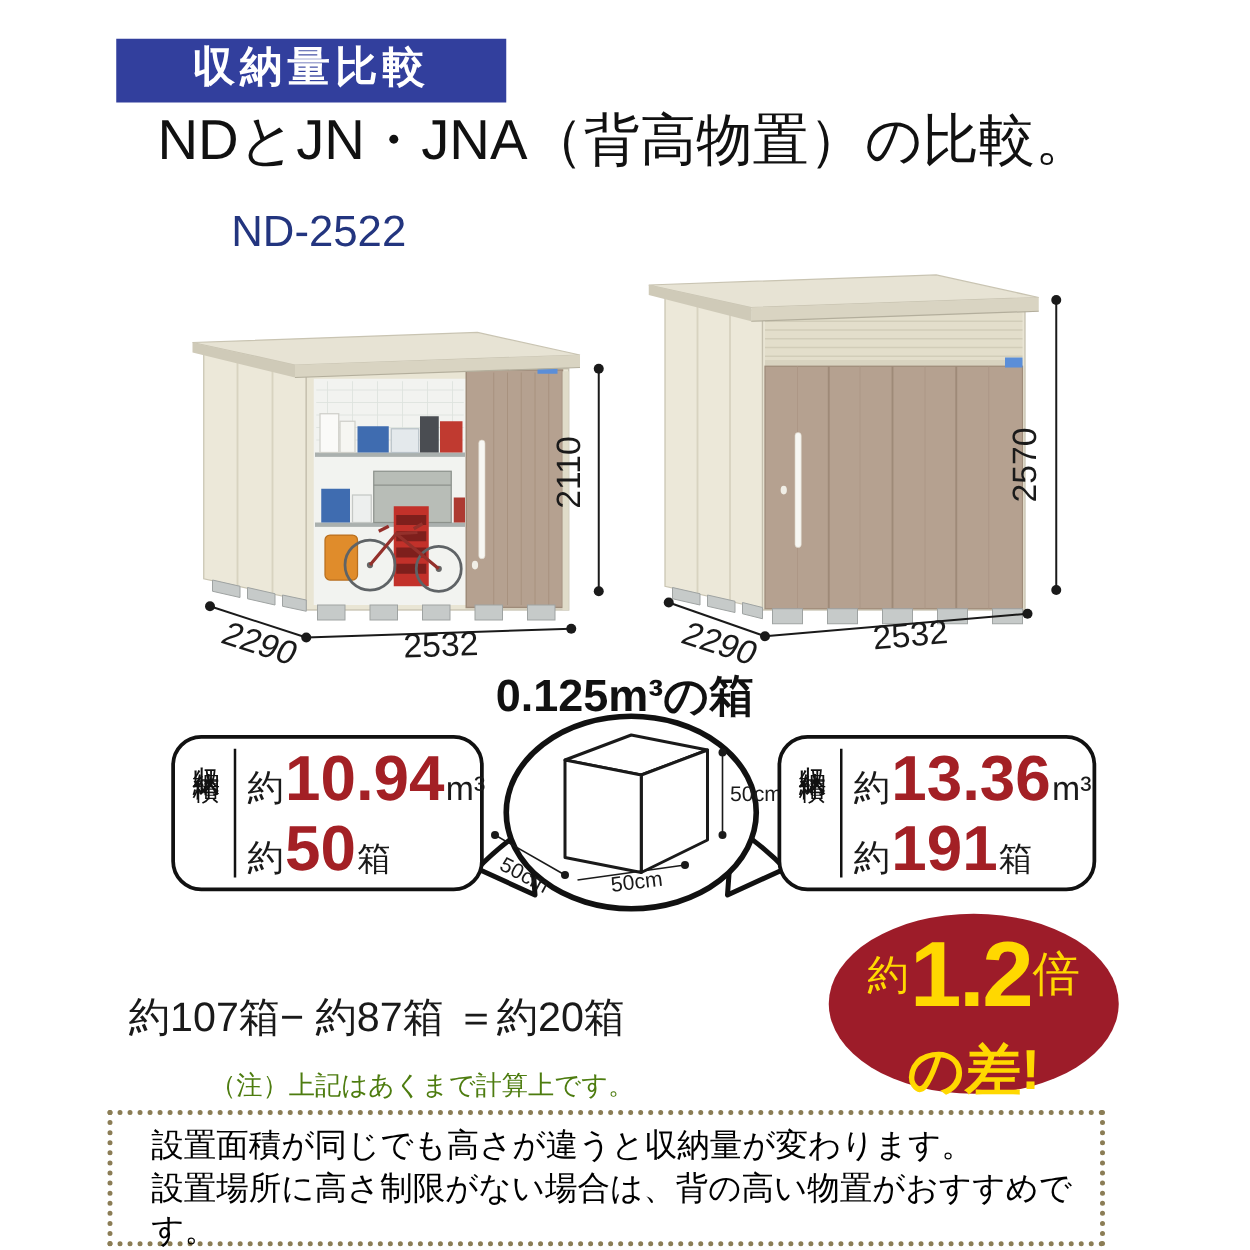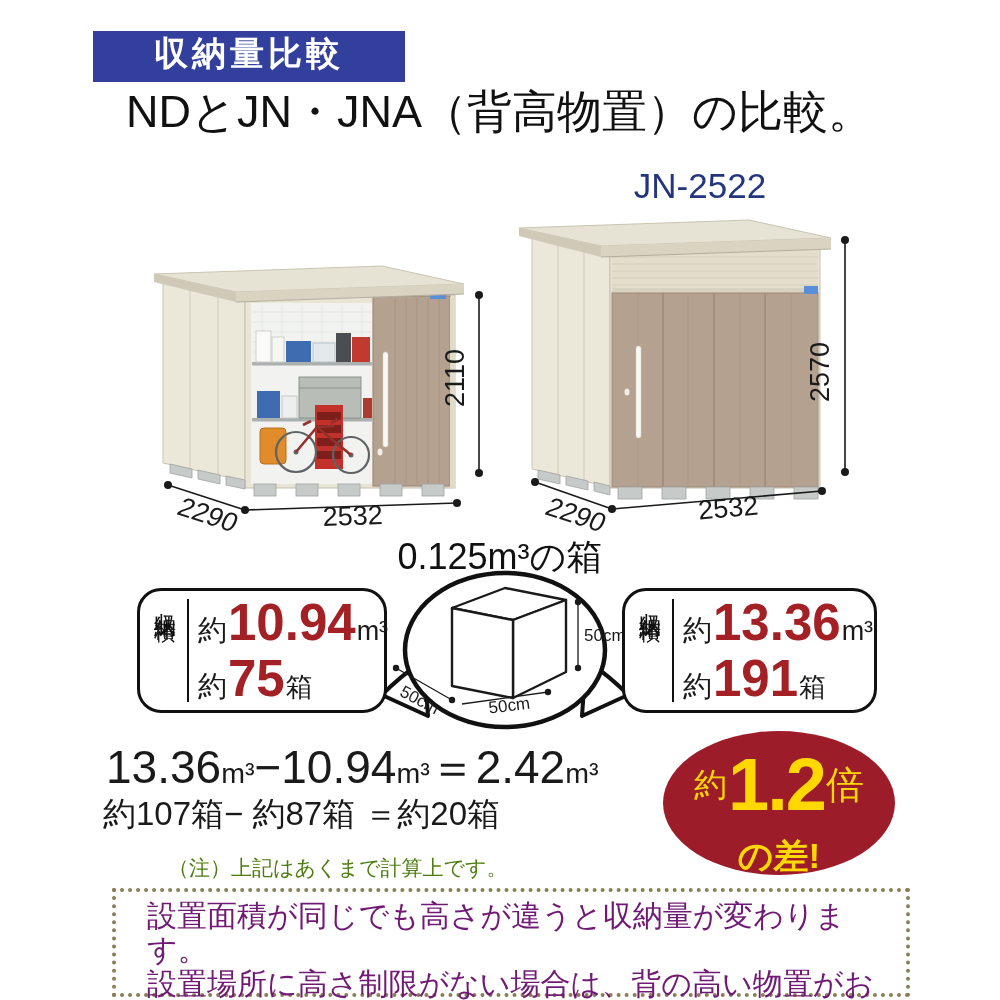--- a/index.html
+++ b/index.html
@@ -14,21 +14,21 @@
   .heading{left:0;top:82px;width:999px;text-align:center;font-size:45px;color:#111;z-index:2;}
   
   .model{top:166px;width:260px;text-align:center;font-size:35px;color:#23357f;z-index:2;}
   .model.nd{left:125px;}
   .model.jn{left:570px;}
   
   svg.scene{position:absolute;left:0;top:0;width:1000px;height:1000px;z-index:1;}
   .dim{font-size:27px;fill:#1a1a1a;}
   .dimsmall{font-size:17px;fill:#1a1a1a;}
   
-  .bubble-title{left:340px;top:533px;width:320px;text-align:center;font-size:36px;color:#111;z-index:3;}
+  .bubble-title{left:340px;top:533px;width:320px;text-align:center;font-size:36px;color:#111;z-index:3;font-weight:bold;}
   
   .capbox{top:588px;height:125px;border:3.5px solid #111;border-radius:24px;background:#fff;
           display:flex;align-items:stretch;box-sizing:border-box;padding:4px 8px 4px 10px;z-index:2;}
   .capbox.left{left:137px;width:250px;}
   .capbox.right{left:622px;width:255px;}
   .cap-label{writing-mode:vertical-rl;text-orientation:upright;font-size:22px;letter-spacing:3px;
              display:flex;align-items:center;color:#111;}
   .cap-divider{border-left:2.5px solid #111;margin:4px 9px 4px 7px;}
   .cap-rows{display:flex;flex-direction:column;justify-content:space-around;flex:1;}
   .cap-row{display:flex;align-items:baseline;line-height:1;white-space:nowrap;}
@@ -41,38 +41,38 @@
   .calc2{left:103px;top:797px;font-size:33px;color:#1a1a1a;white-space:nowrap;z-index:2;line-height:1;}
   .calc-note{left:168px;top:854px;font-size:21px;color:#4d7c0f;z-index:2;}
   
   .badge{left:663px;top:731px;width:232px;height:144px;background:#9d1c29;border-radius:50%;
          display:flex;flex-direction:column;align-items:center;justify-content:center;
          color:#ffd800;z-index:2;}
   .badge-line1{display:flex;align-items:center;line-height:1;}
   .badge .b-pfx{font-size:33px;}
   .badge .b-val{font-size:74px;font-weight:bold;letter-spacing:-2px;margin:14px 1px;}
   .badge .b-suf{font-size:38px;}
-  .badge-line2{font-size:35px;font-weight:bold;line-height:1;margin-top:2px;}
-  
-  .footer{left:112px;top:888px;width:798px;height:109px;border:4px dotted #8b7d55;
-          box-sizing:border-box;padding:7px 10px 0 31px;font-size:30px;line-height:34px;
-          color:#701a75;z-index:2;}
+  .badge-line2{font-size:45px;font-weight:bold;line-height:1;margin-top:2px;}
+  
+  .footer{left:86px;top:888px;width:798px;height:109px;border:4px dotted #8b7d55;
+          box-sizing:border-box;padding:7px 10px 0 31px;font-size:26px;line-height:34px;
+          color:#000000;z-index:2;}
 </style>
 </head>
 <body>
 
 <div class="canvas">
 
   <div class="abs banner">
     <span>収納量比較</span>
   </div>
 
   <div class="abs heading">NDとJN・JNA（背高物置）の比較。</div>
 
-  <div class="abs model jn">JN-2522</div>
+  <div class="abs model nd">ND-2522</div>
 
   <svg class="scene" viewBox="0 0 1000 1000">
 
     <g>
 
       <polygon points="245,297 163,279 163,463 245,481" fill="#ece8d9" stroke="#c9c4b2" stroke-width="1"></polygon>
       <line x1="190" y1="285" x2="190" y2="469" stroke="#d8d3c0" stroke-width="1.5"></line>
       <line x1="218" y1="291" x2="218" y2="475" stroke="#d8d3c0" stroke-width="1.5"></line>
 
       <rect x="245" y="295" width="210" height="193" fill="#e9e5d4" stroke="#c4bfae" stroke-width="1"></rect>
@@ -278,21 +278,21 @@
     <div class="cap-label">収納体積</div>
     <div class="cap-divider"></div>
     <div class="cap-rows">
       <div class="cap-row">
         <span class="pfx">約</span>
         <span class="val">10.94</span>
         <span class="unit">m³</span>
       </div>
       <div class="cap-row">
         <span class="pfx">約</span>
-        <span class="val">75</span>
+        <span class="val">50</span>
         <span class="unit">箱</span>
       </div>
     </div>
   </div>
 
   <div class="abs capbox right">
     <div class="cap-label">収納体積</div>
     <div class="cap-divider"></div>
     <div class="cap-rows">
       <div class="cap-row">
@@ -301,21 +301,20 @@
         <span class="unit">m³</span>
       </div>
       <div class="cap-row">
         <span class="pfx">約</span>
         <span class="val">191</span>
         <span class="unit">箱</span>
       </div>
     </div>
   </div>
 
-  <div class="abs calc1"><span>13.36</span><span class="unit">m³</span><span>−</span><span>10.94</span><span class="unit">m³</span><span>＝</span><span>2.42</span><span class="unit">m³</span></div>
   <div class="abs calc2">約107箱− 約87箱 ＝約20箱</div>
   <div class="abs calc-note">（注）上記はあくまで計算上です。</div>
 
   <div class="abs badge">
     <div class="badge-line1">
       <span class="b-pfx">約</span>
       <span class="b-val">1.2</span>
       <span class="b-suf">倍</span>
     </div>
     <div class="badge-line2">の差!</div>

